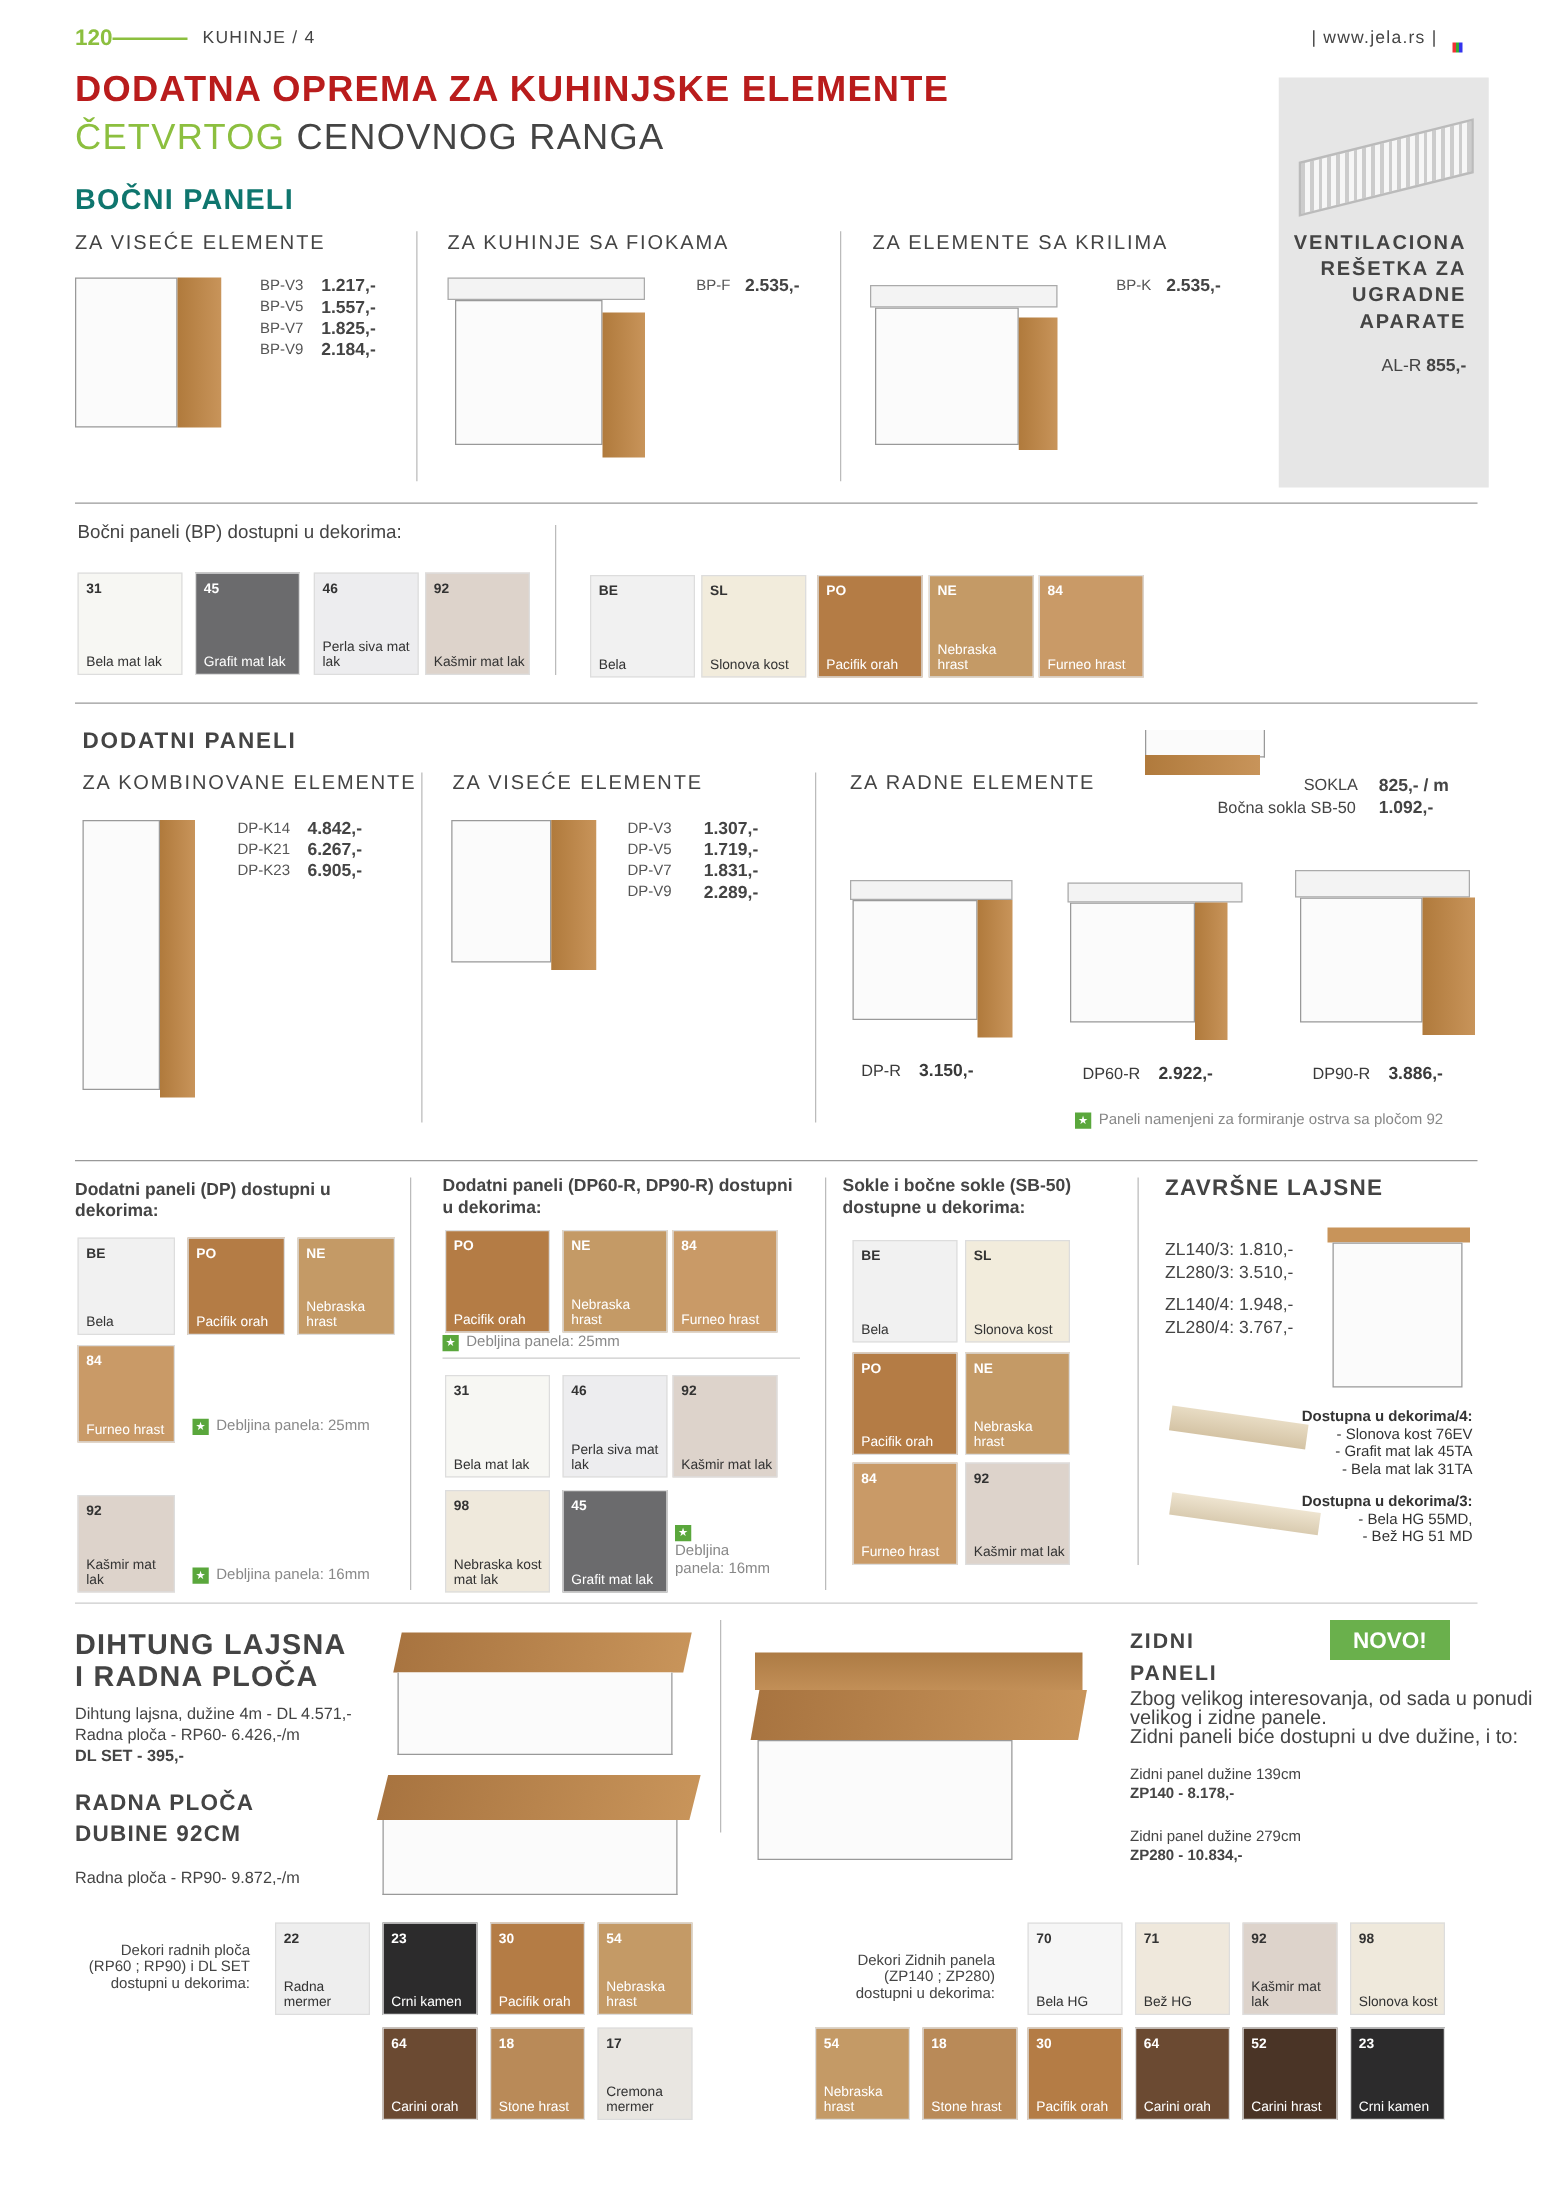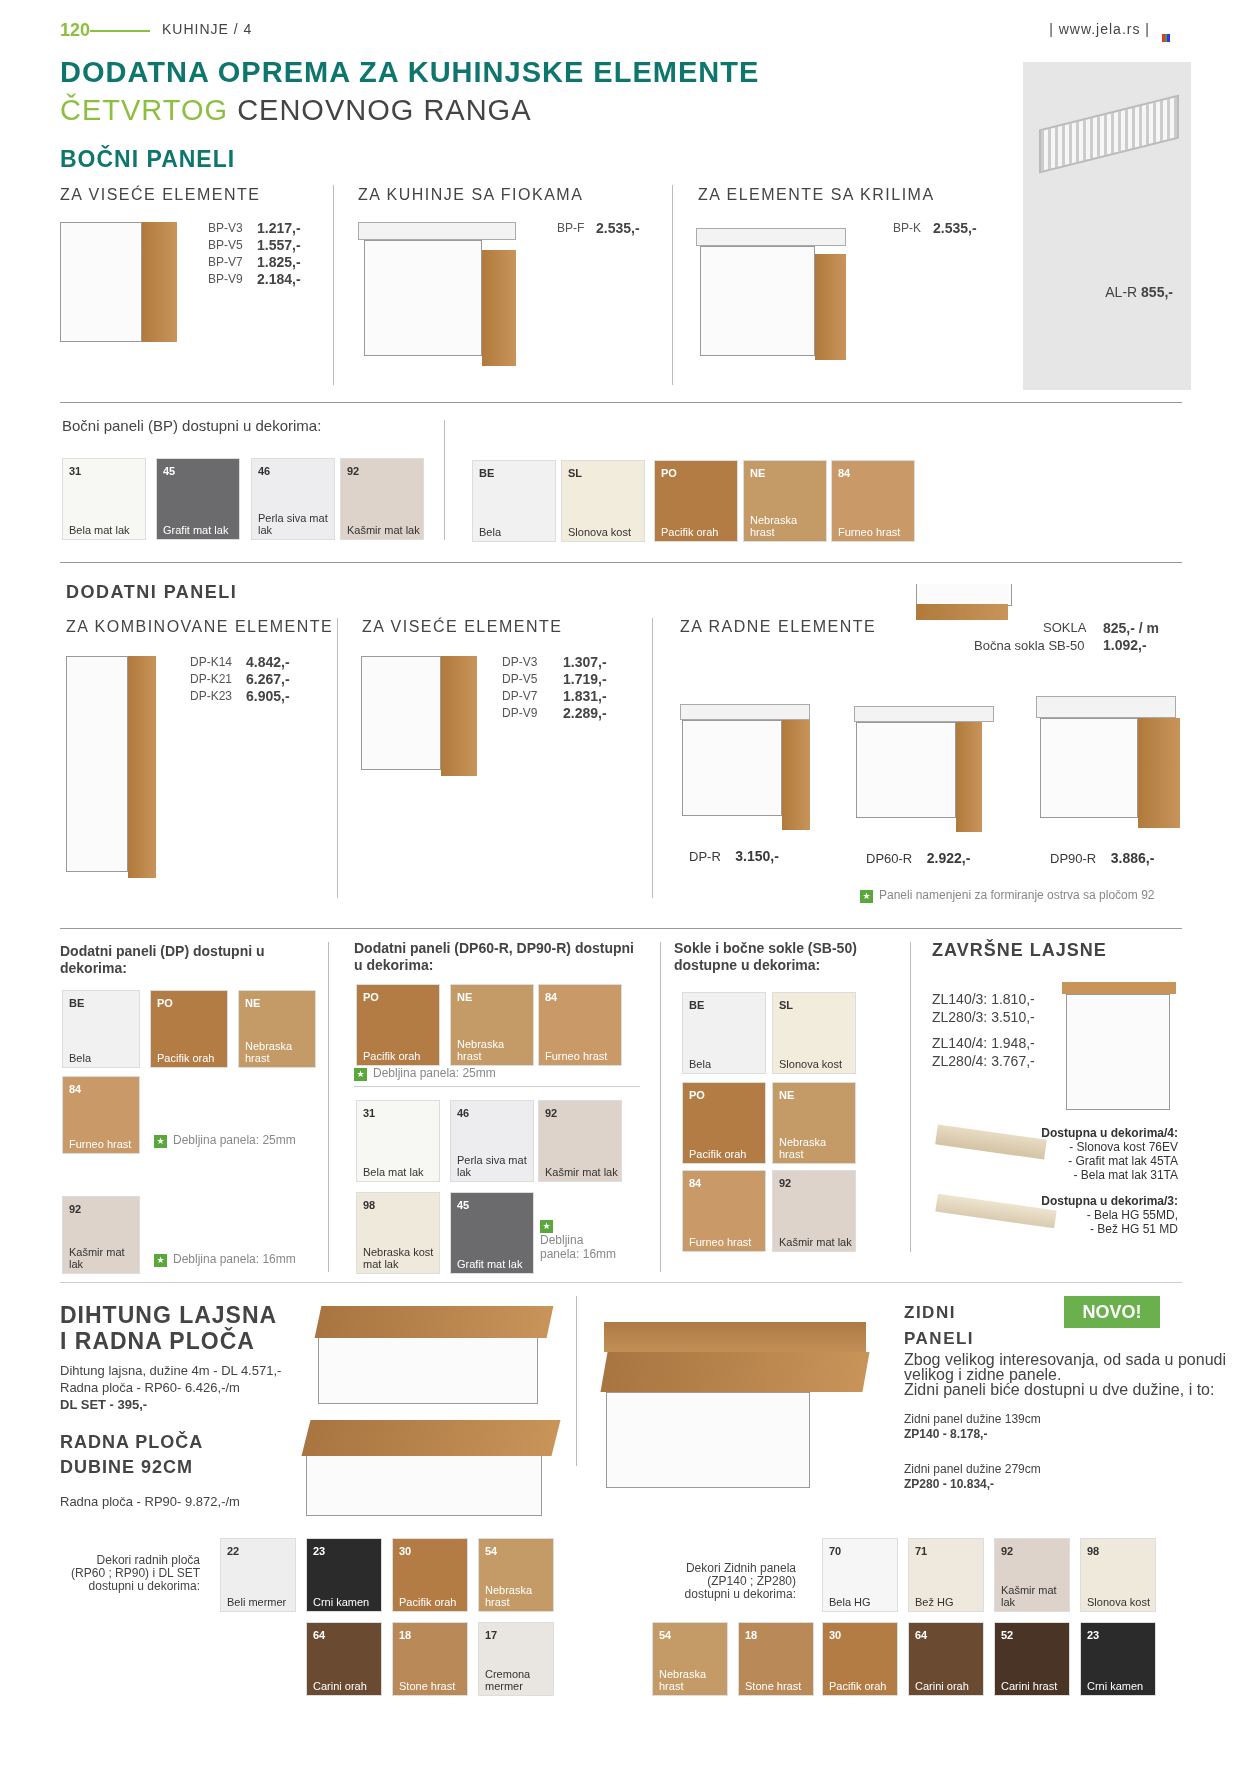--- a/index.html
+++ b/index.html
@@ -2,21 +2,21 @@
 <html><head>
 <meta charset="utf-8">
 <style>
 *{box-sizing:border-box;margin:0;padding:0}
 body{width:1250px;height:1768px;background:#fff;font-family:"Liberation Sans",sans-serif;color:#3a3a3a;position:relative;overflow:hidden}
 .abs{position:absolute}
 .pgnum{left:60px;top:20px;font-size:18px;font-weight:bold;color:#8cbf3f}
 .pgline{left:90px;top:30px;width:60px;height:2px;background:#8cbf3f}
 .crumb{left:162px;top:21px;font-size:14px;letter-spacing:1px;color:#444}
 .url{right:100px;top:21px;font-size:14px;letter-spacing:1px;color:#444}
-.t1{left:60px;top:56px;font-size:29px;font-weight:bold;letter-spacing:1px;color:#0f766e}
+.t1{left:60px;top:56px;font-size:29px;font-weight:bold;letter-spacing:1px;color:#b91c1c}
 .t2{left:60px;top:94px;font-size:29px;font-weight:normal;letter-spacing:1px;color:#444}
 .t2 .g{color:#8cbf3f}
 .h2{font-size:23px;font-weight:bold;letter-spacing:1px;color:#0f766e}
 .h3{font-size:16px;letter-spacing:1.5px;color:#444}
 .codes{font-size:12px;color:#555;line-height:17px}
 .prices{font-size:14px;font-weight:bold;color:#444;line-height:17px}
 .vline{background:#bbb;width:1px}
 .hline{background:#999;height:1px}
 .sw{position:absolute;width:84px;height:82px;border:1px solid #ddd}
 .sw .c{position:absolute;left:6px;top:6px;font-size:11px;font-weight:bold}
@@ -72,20 +72,21 @@
 <div class="abs prices" style="left:596px;top:220px">2.535,-</div>
 
 <div class="top" style="left:696px;top:228px;width:150px;height:18px"></div>
 <div class="cab" style="left:700px;top:246px;width:115px;height:110px"></div>
 <div class="wood" style="left:815px;top:254px;width:31px;height:106px"></div>
 <div class="abs codes" style="left:893px;top:220px">BP-K</div>
 <div class="abs prices" style="left:933px;top:220px">2.535,-</div>
 
 <div class="abs grey-box">
   <div style="position:absolute;left:16px;top:50px;width:140px;height:44px;border:2px solid #bbb;background:repeating-linear-gradient(90deg,#ccc 0 3px,#f6f6f6 3px 7px);transform:skewY(-14deg)"></div>
+  <div style="position:absolute;right:18px;top:122px;width:160px;text-align:right;font-size:16px;font-weight:bold;letter-spacing:1.5px;line-height:21px;color:#444">VENTILACIONA REŠETKA ZA UGRADNE APARATE</div>
   <div style="position:absolute;right:18px;top:222px;font-size:14px;color:#444"><span>AL-R</span> <b>855,-</b></div>
 </div>
 
 <div class="abs hline" style="left:60px;top:402px;width:1122px"></div>
 
 <div class="abs" style="left:62px;top:417px;font-size:15px;color:#444">Bočni paneli (BP) dostupni u dekorima:</div>
 <div class="abs vline" style="left:444px;top:420px;height:120px"></div>
 
 <div id="bp-decors">
     <div class="sw" style="left: 62px; top: 458px; width: 84px; height: 82px; background: rgb(247, 247, 243);">
@@ -321,21 +322,21 @@
 
 <div class="abs" style="left:318px;top:1306px;width:232px;height:32px;background:linear-gradient(90deg,#a87440,#c8945a);transform:skewX(-12deg)"></div>
 <div class="cab" style="left:318px;top:1338px;width:220px;height:66px;border-top:none"></div>
 <div class="abs" style="left:306px;top:1420px;width:250px;height:36px;background:linear-gradient(90deg,#a87440,#c8945a);transform:skewX(-14deg)"></div>
 <div class="cab" style="left:306px;top:1456px;width:236px;height:60px;border-top:none"></div>
 
 <div class="abs" style="left:60px;top:1554px;width:140px;text-align:right;font-size:12px;line-height:13px;color:#444">Dekori radnih ploča (RP60 ; RP90) i DL SET dostupni u dekorima:</div>
 <div id="rp-decors">
     <div class="sw" style="left: 220px; top: 1538px; width: 76px; height: 74px; background: rgb(238, 238, 238);">
       <span class="c lt">22</span>
-      <span class="n lt" style="width: 66px;">Beli mermer</span>
+      <span class="n lt" style="width: 66px;">Radna mermer</span>
     </div>
     <div class="sw" style="left: 306px; top: 1538px; width: 76px; height: 74px; background: rgb(44, 43, 44);">
       <span class="c dk">23</span>
       <span class="n dk" style="width: 66px;">Crni kamen</span>
     </div>
     <div class="sw" style="left: 392px; top: 1538px; width: 76px; height: 74px; background: rgb(180, 124, 69);">
       <span class="c dk">30</span>
       <span class="n dk" style="width: 66px;">Pacifik orah</span>
     </div>
     <div class="sw" style="left: 478px; top: 1538px; width: 76px; height: 74px; background: rgb(196, 154, 102);">

